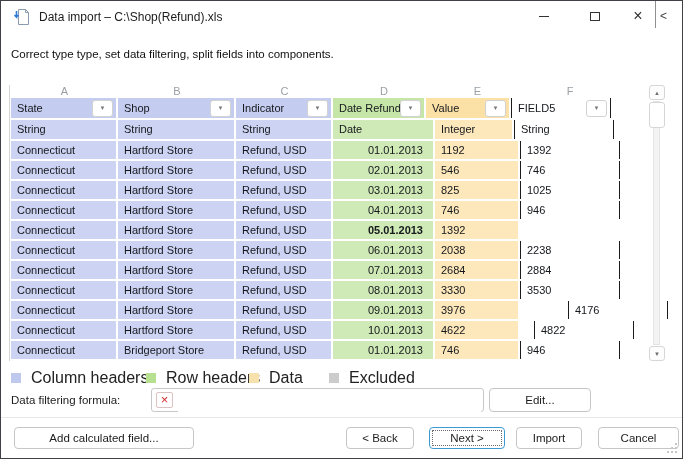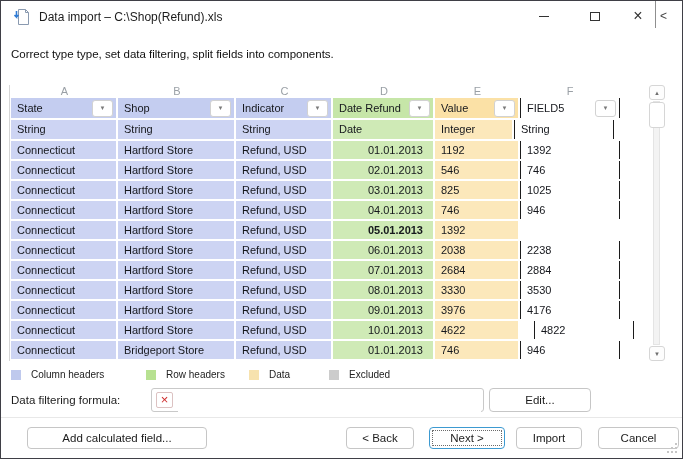--- a/index.html
+++ b/index.html
@@ -35,36 +35,36 @@
   .selcol{border-left:1px solid #1b1b1b;border-right:1px solid #1b1b1b;}
   
   .vscroll{position:absolute;left:648px;top:84px;width:16px;height:276px;}
   .sb-btn{position:absolute;left:0;width:16px;height:15px;background:#fdfdfd;border:1px solid #d6d6d6;
           border-radius:3px;box-sizing:border-box;display:flex;align-items:center;justify-content:center;
           font-size:6px;color:#6e6e6e;}
   .sb-track{position:absolute;left:4px;top:16px;bottom:16px;width:7px;background:#f3f3f3;border:1px solid #e4e4e4;box-sizing:border-box;}
   .sb-thumb{position:absolute;left:0;top:17px;width:16px;height:26px;background:#fff;border:1px solid #d6d6d6;border-radius:3px;box-sizing:border-box;}
   
   .legend{position:absolute;left:0;top:368px;height:14px;width:683px;}
-  .lg-item{position:absolute;top:0;display:flex;align-items:center;font-size:10px;color:#222;}
+  .lg-item{position:absolute;top:0;display:flex;align-items:center;font-size:16px;color:#222;}
   .lg-sq{width:10px;height:10px;margin-right:10px;display:inline-block;}
   
   .filter-label{position:absolute;left:10px;top:393px;font-size:11.5px;}
   .filter-field{position:absolute;left:150px;top:387px;width:333px;height:24px;background:#fff;
                 border:1px solid #c9c9c9;border-radius:3px;box-sizing:border-box;}
   .clear-btn{position:absolute;left:4px;top:3px;width:17px;height:16px;border:1px solid #dcc2c2;border-radius:2px;
              color:#cf2b2b;font-size:13px;line-height:14px;text-align:center;background:#fff;box-sizing:border-box;}
   .filter-input{position:absolute;left:26px;top:1px;right:2px;height:20px;border:0;outline:0;font-size:11px;font-family:"Liberation Sans",sans-serif;}
   .btn{position:absolute;background:#fff;border:1px solid #c6c6c6;border-radius:4px;box-sizing:border-box;
        display:flex;align-items:center;justify-content:center;font-size:11.5px;color:#1c1c1c;cursor:default;}
   .btn-edit{left:488px;top:387px;width:102px;height:24px;}
   .btn-apply{left:597px;top:387px;width:81px;height:24px;}
   
   .footer-sep{position:absolute;left:0;right:0;top:416px;height:1px;background:#e8e8e8;}
-  .btn-addcalc{left:26px;top:426px;width:180px;height:22px;}
+  .btn-addcalc{left:13px;top:426px;width:180px;height:22px;}
   .btn-back{left:345px;top:426px;width:68px;height:22px;}
   .btn-next{left:428px;top:426px;width:76px;height:22px;border:1px solid #3d9ad1;outline:1px dotted #6b6b6b;outline-offset:-4px;}
   .btn-import{left:515px;top:426px;width:66px;height:22px;}
   .btn-cancel{left:597px;top:426px;width:81px;height:22px;}
   .grip{position:absolute;right:4px;bottom:4px;width:11px;height:11px;}
   .grip span{position:absolute;left:0;top:0;width:2px;height:2px;background:transparent;
              box-shadow:8px 8px 0 #c6c6c6,4px 8px 0 #c6c6c6,0 8px 0 #c6c6c6,8px 4px 0 #c6c6c6,4px 4px 0 #c6c6c6,8px 0 0 #c6c6c6;}
 </style>
 </head>
 <body>
@@ -108,21 +108,21 @@
           <span class="dd">▼</span>
         </div>
         <div class="cell hcell" style="width: 116px; margin-right: 2px; background: rgb(196, 205, 240);">
           <span class="hlabel">Shop</span>
           <span class="dd">▼</span>
         </div>
         <div class="cell hcell" style="width: 95px; margin-right: 2px; background: rgb(196, 205, 240);">
           <span class="hlabel">Indicator</span>
           <span class="dd">▼</span>
         </div>
-        <div class="cell hcell" style="width: 100px; margin-right: 2px; background: rgb(198, 230, 168);">
+        <div class="cell hcell" style="width: 91px; margin-right: 2px; background: rgb(198, 230, 168);">
           <span class="hlabel">Date Refund</span>
           <span class="dd">▼</span>
         </div>
         <div class="cell hcell" style="width: 83px; margin-right: 2px; background: rgb(251, 225, 166);">
           <span class="hlabel">Value</span>
           <span class="dd">▼</span>
         </div>
         <div class="cell hcell selcol" style="width: 100px; background: rgb(255, 255, 255);">
           <span class="hlabel">FIELD5</span>
           <span class="dd">▼</span>
@@ -199,21 +199,21 @@
           <div class="cell dcell" style="width: 100px; margin-right: 2px; background: rgb(207, 234, 182); text-align: right; padding-right: 10px;">08.01.2013</div>
           <div class="cell dcell" style="width: 83px; margin-right: 2px; background: rgb(252, 232, 187);">3330</div>
           <div class="cell dcell selcol" style="width: 100px; background: rgb(255, 255, 255);">3530</div>
         </div>
         <div class="row">
           <div class="cell dcell" style="width: 105px; margin-right: 2px; background: rgb(205, 212, 243);">Connecticut</div>
           <div class="cell dcell" style="width: 116px; margin-right: 2px; background: rgb(205, 212, 243);">Hartford Store</div>
           <div class="cell dcell" style="width: 95px; margin-right: 2px; background: rgb(205, 212, 243);">Refund, USD</div>
           <div class="cell dcell" style="width: 100px; margin-right: 2px; background: rgb(207, 234, 182); text-align: right; padding-right: 10px;">09.01.2013</div>
           <div class="cell dcell" style="width: 83px; margin-right: 2px; background: rgb(252, 232, 187);">3976</div>
-          <div class="cell dcell selcol" style="width: 100px; background: rgb(255, 255, 255);">4176</div>
+          <div class="cell dcell selcol" style="width: 100px; background: rgb(255, 255, 255); margin-left: 48px;">4176</div>
         </div>
         <div class="row">
           <div class="cell dcell" style="width: 105px; margin-right: 2px; background: rgb(205, 212, 243);">Connecticut</div>
           <div class="cell dcell" style="width: 116px; margin-right: 2px; background: rgb(205, 212, 243);">Hartford Store</div>
           <div class="cell dcell" style="width: 95px; margin-right: 2px; background: rgb(205, 212, 243);">Refund, USD</div>
           <div class="cell dcell" style="width: 100px; margin-right: 2px; background: rgb(207, 234, 182); text-align: right; padding-right: 10px;">10.01.2013</div>
           <div class="cell dcell" style="width: 83px; margin-right: 16px; background: rgb(252, 232, 187);">4622</div>
           <div class="cell dcell selcol" style="width: 100px; background: rgb(255, 255, 255);">4822</div>
         </div>
         <div class="row">

